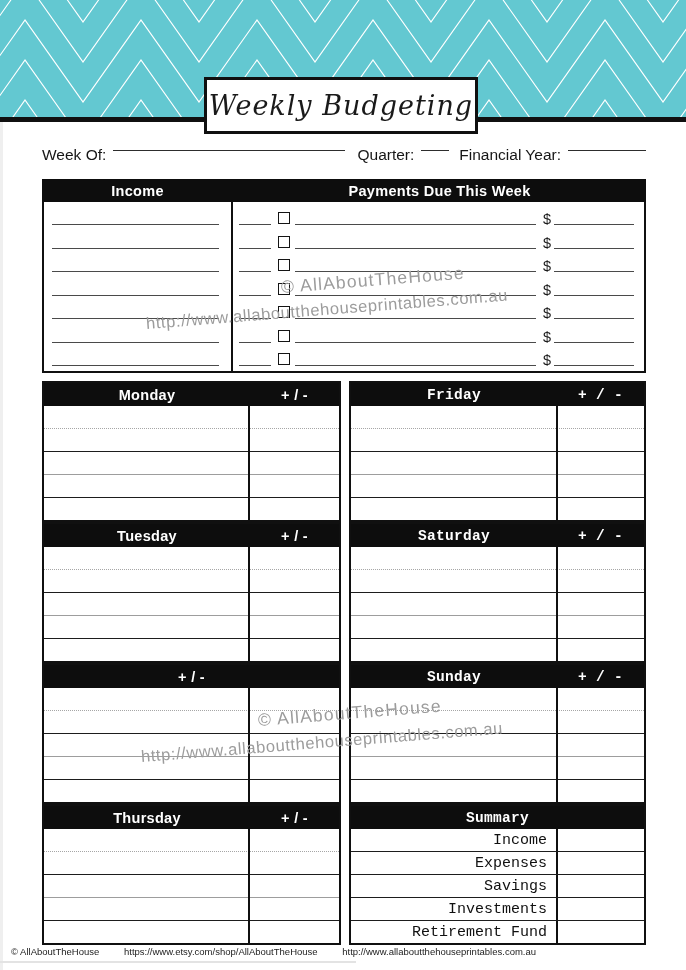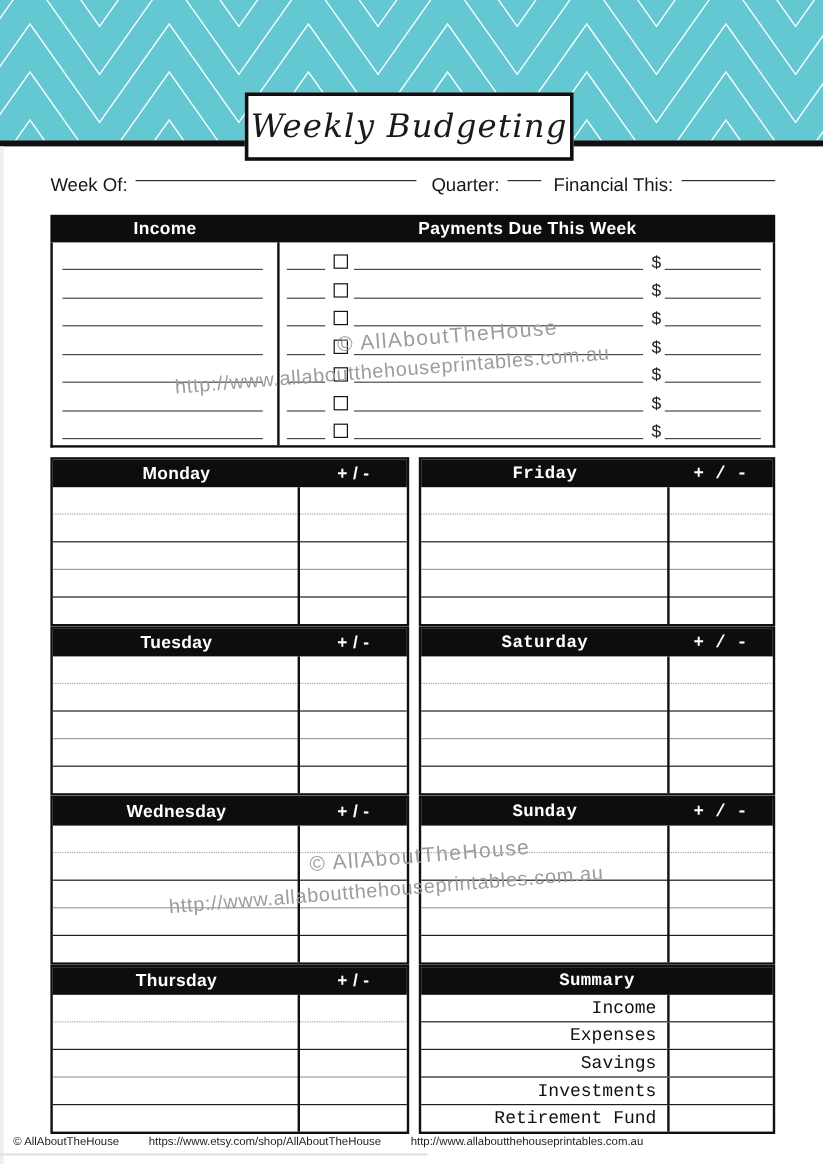--- a/index.html
+++ b/index.html
@@ -106,21 +106,21 @@
 
   <div class="title-box">
     <span class="t">Weekly Budgeting</span>
   </div>
 
   <div class="meta-row">
     <span class="lbl">Week Of:</span>
     <span class="mline m1"></span>
     <span class="lbl">Quarter:</span>
     <span class="mline m2"></span>
-    <span class="lbl">Financial This:</span>
+    <span class="lbl">Financial Year:</span>
     <span class="mline m3"></span>
   </div>
 
   <div class="tt">
     <div class="tt-header">
       <div class="hc tt-h-income">Income</div>
       <div class="hc tt-h-pay">Payments Due This Week</div>
     </div>
     <div class="tt-body">
       <div class="inc-col">
@@ -260,21 +260,20 @@
           <div class="drow"></div>
           <div class="drow"></div>
           <div class="drow"></div>
         </div>
       </div>
     </div>
 
     <div class="band">
       <div class="block">
         <div class="bh">
-            <span class="bh-name">Wednesday</span>
             <span class="bh-pm">+ / -</span>
           </div>
         <div class="bb">
             <div class="vdiv"></div>
           <div class="drow"></div>
           <div class="drow"></div>
           <div class="drow"></div>
           <div class="drow"></div>
           <div class="drow"></div>
         </div>

